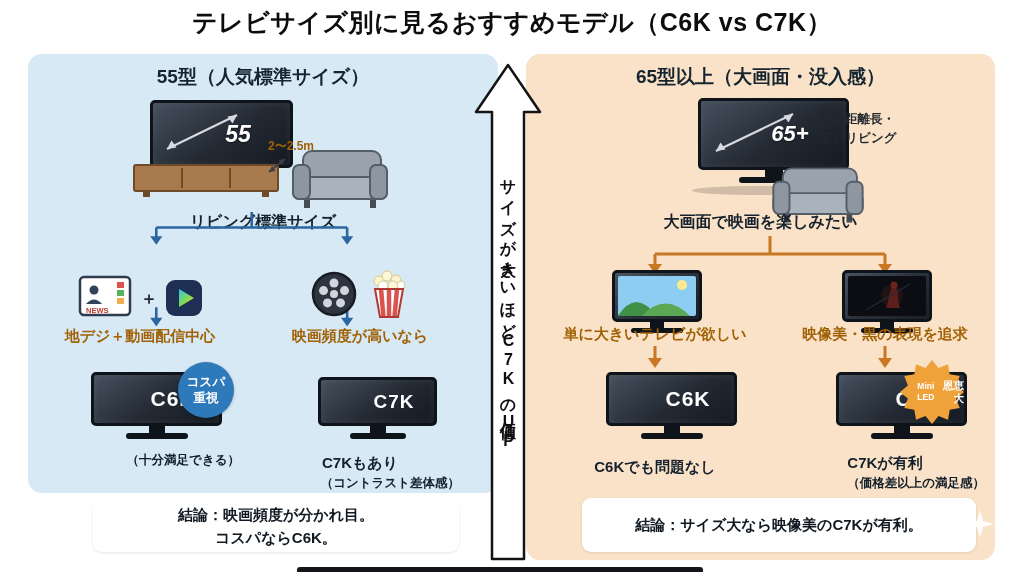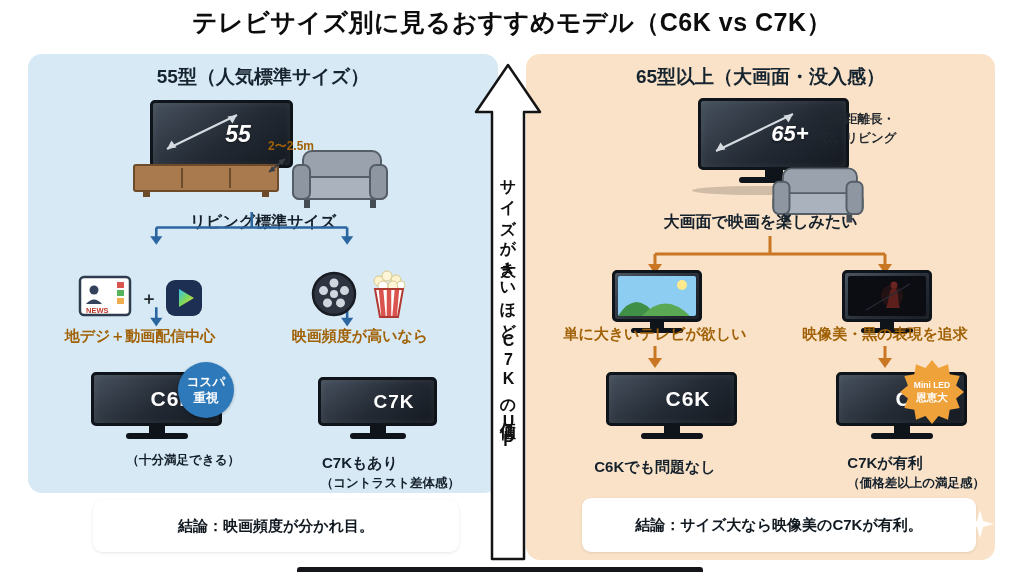--- a/index.html
+++ b/index.html
@@ -48,21 +48,21 @@
 
   .label{position:absolute;text-align:center;font-size:15px;font-weight:700;line-height:1.35;color:#a16207;}
   .result{position:absolute;text-align:center;font-weight:800;color:#14202b;}
   .result .l1{font-size:15px;line-height:1.5;}
   .result .l2{font-size:12.5px;line-height:1.4;text-align:right;}
 
   .badge-circle{position:absolute;width:56px;height:56px;border-radius:50%;background:#2e79b9;color:#fff;
                 display:flex;flex-direction:column;align-items:center;justify-content:center;
                 font-size:12.5px;font-weight:800;line-height:1.3;text-align:center;z-index:6;box-shadow:0 1px 3px rgba(0,0,0,.25);}
   .burst{position:absolute;width:64px;height:64px;z-index:6;}
-  .burst .btxt{position:absolute;inset:0;display:flex;flex-direction:column;align-items:center;justify-content:center;
+  .burst .btxt{position:absolute;inset:0;display:flex;align-items:center;justify-content:center;
                color:#fff;font-weight:800;text-align:right;line-height:1.25;}
   .burst .b1{font-size:8.5px;} .burst .b2{font-size:10.5px;}
 
   .conclusion{position:absolute;background:#ffffff;border-radius:9px;display:flex;flex-direction:column;
               align-items:center;justify-content:center;font-weight:800;font-size:15px;line-height:1.55;
               color:#101820;box-shadow:0 1px 3px rgba(0,0,0,.10);text-align:center;}
 
   .center-arrow{position:absolute;left:472px;top:62px;width:72px;height:500px;z-index:5;}
   .arrow-label-wrap{position:absolute;left:472px;top:168px;width:72px;height:380px;display:flex;
                     align-items:flex-start;justify-content:center;z-index:6;}
@@ -197,20 +197,21 @@
     <div class="result" style="left:12px;width:200px;top:398px">
       <div class="l2">（十分満足できる）</div>
     </div>
     <div class="result" style="left:232px;width:200px;top:398px">
       <div class="l1">C7Kもあり</div>
       <div class="l2">（コントラスト差体感）</div>
     </div>
 
     <div class="conclusion" style="left:65px;top:446px;width:366px;height:52px">
       <div>結論：映画頻度が分かれ目。</div>
+      <div>コスパならC6K。</div>
     </div>
   </section>
 
   <section class="panel right">
     <div class="hdr">65型以上（大画面・没入感）</div>
 
     <div class="tv" style="left:172px;top:44px">
       <div class="screen" style="width:112px;height:66px">
         <svg class="diag" width="106" height="60" viewBox="0 0 106 60">
           <line x1="15" y1="50" x2="92" y2="13" stroke="#e8edf2" stroke-width="2.2"></line>

